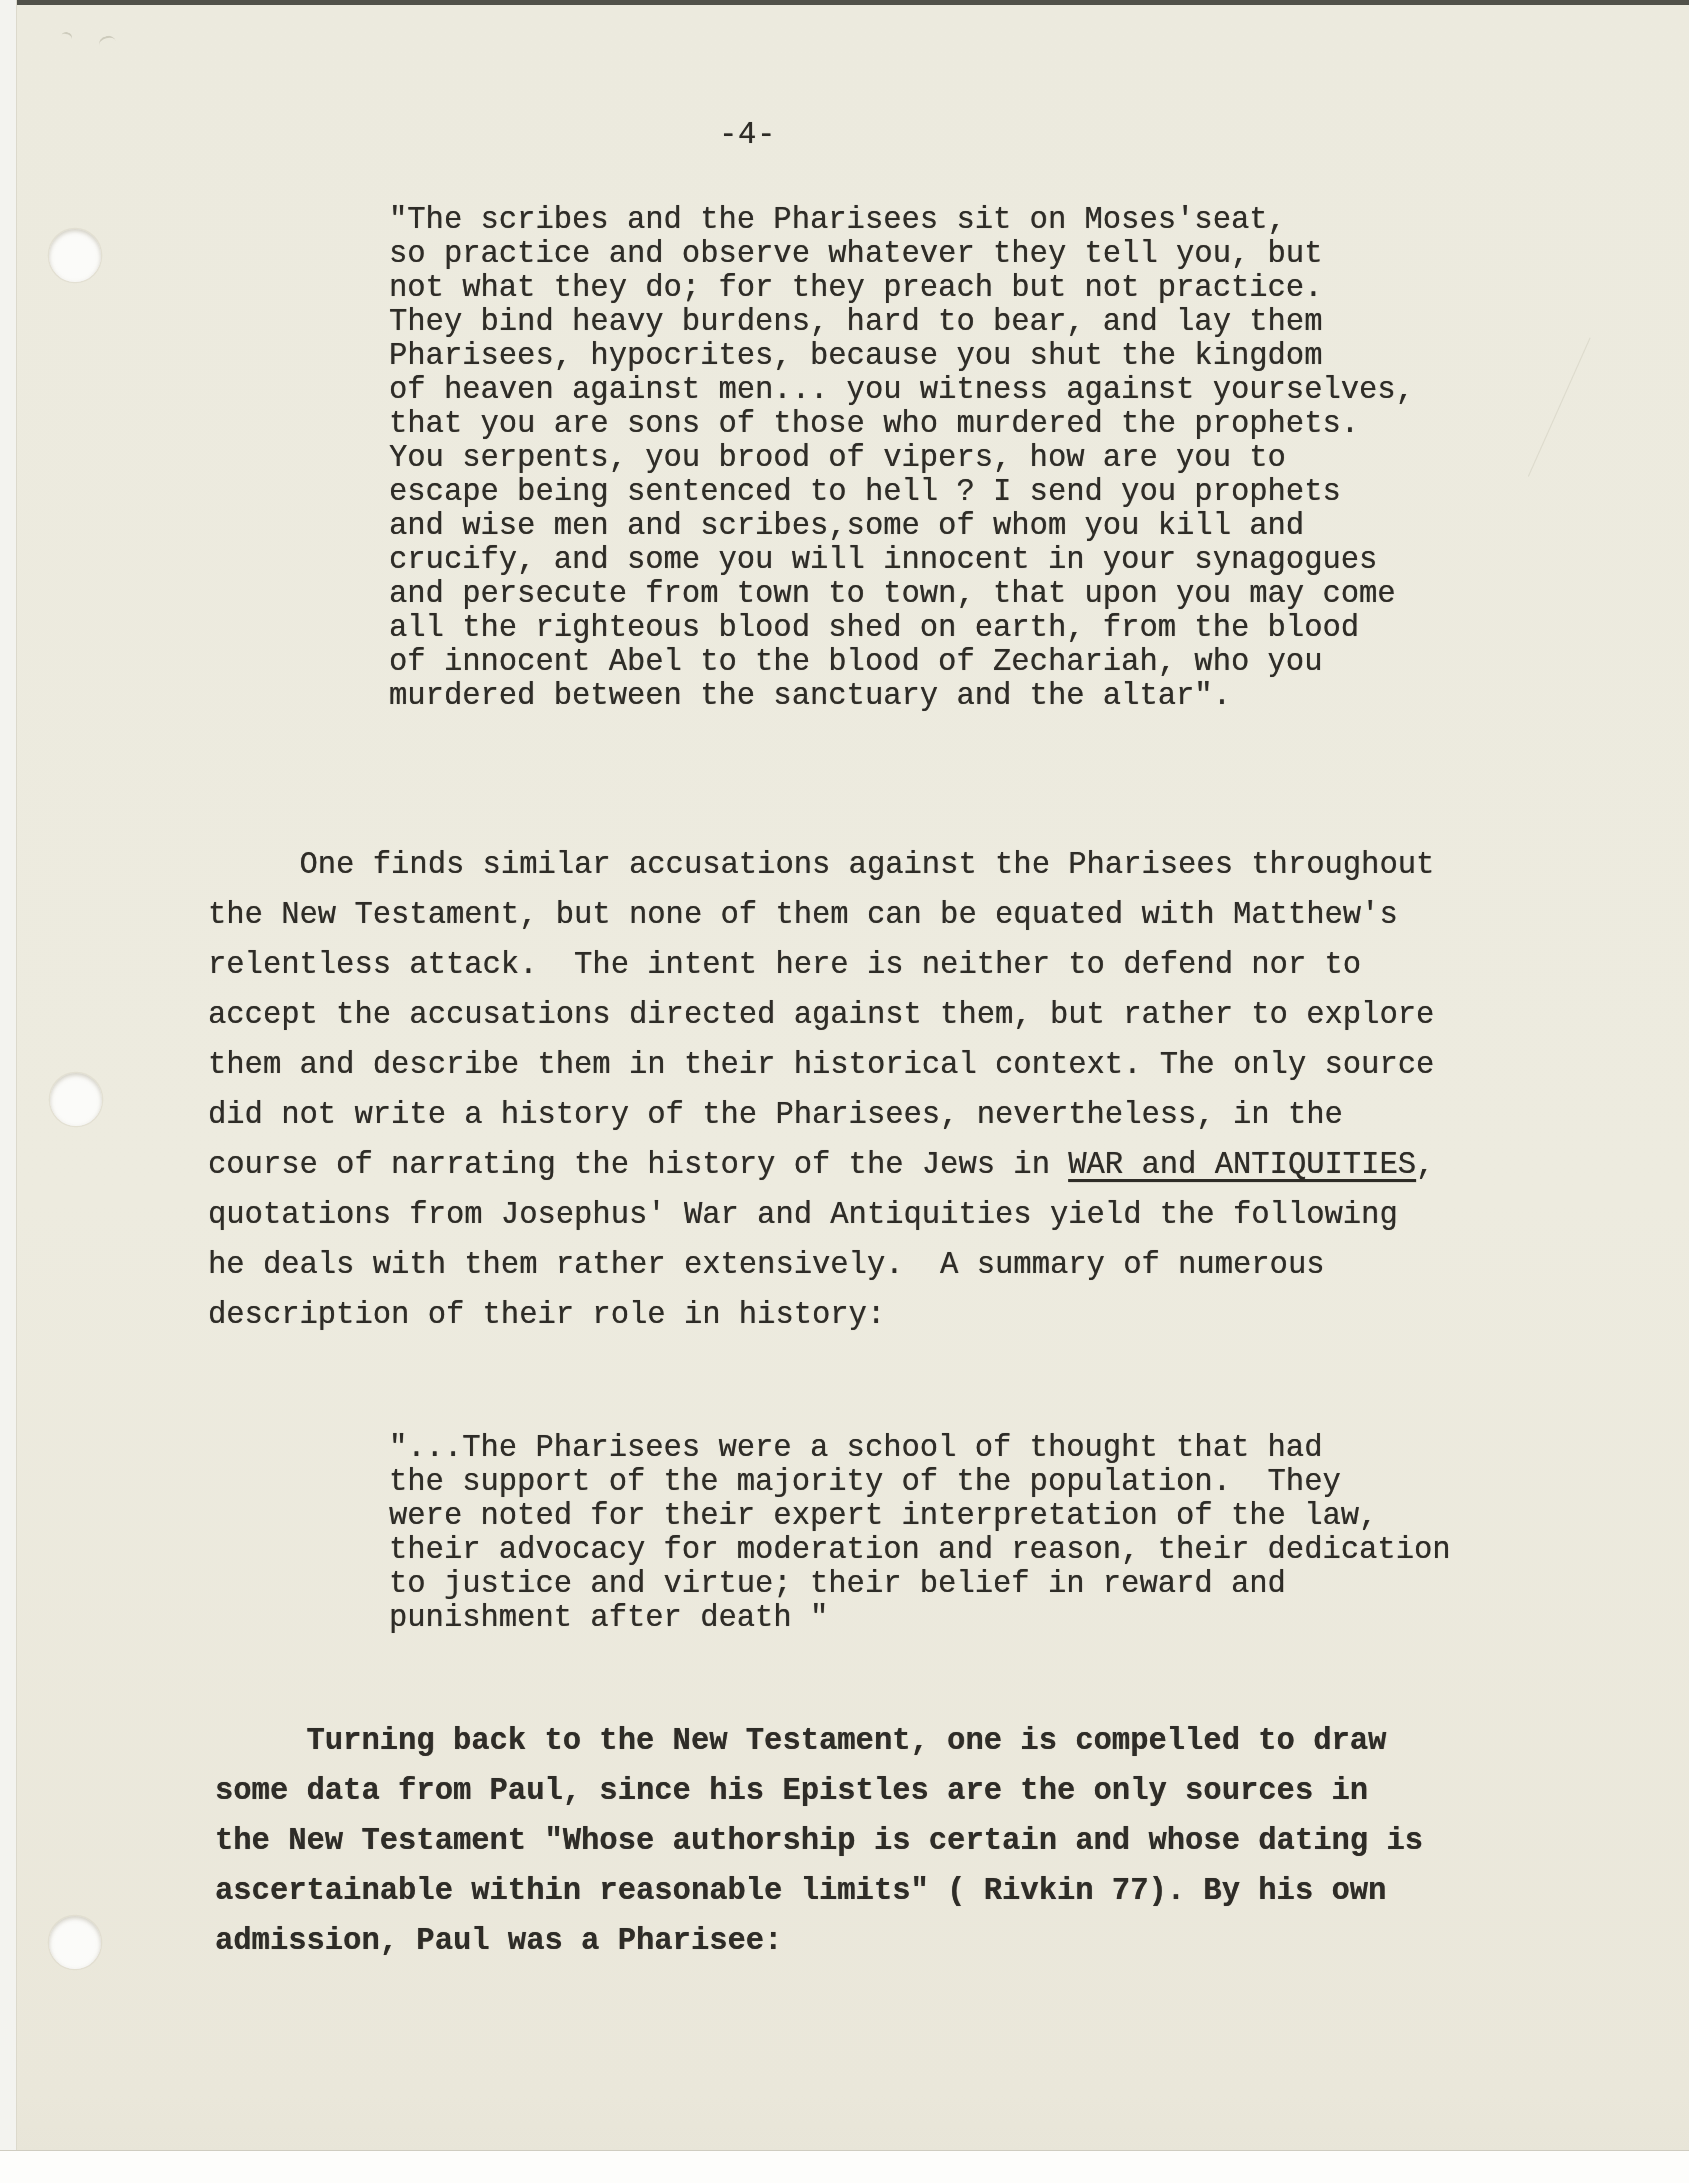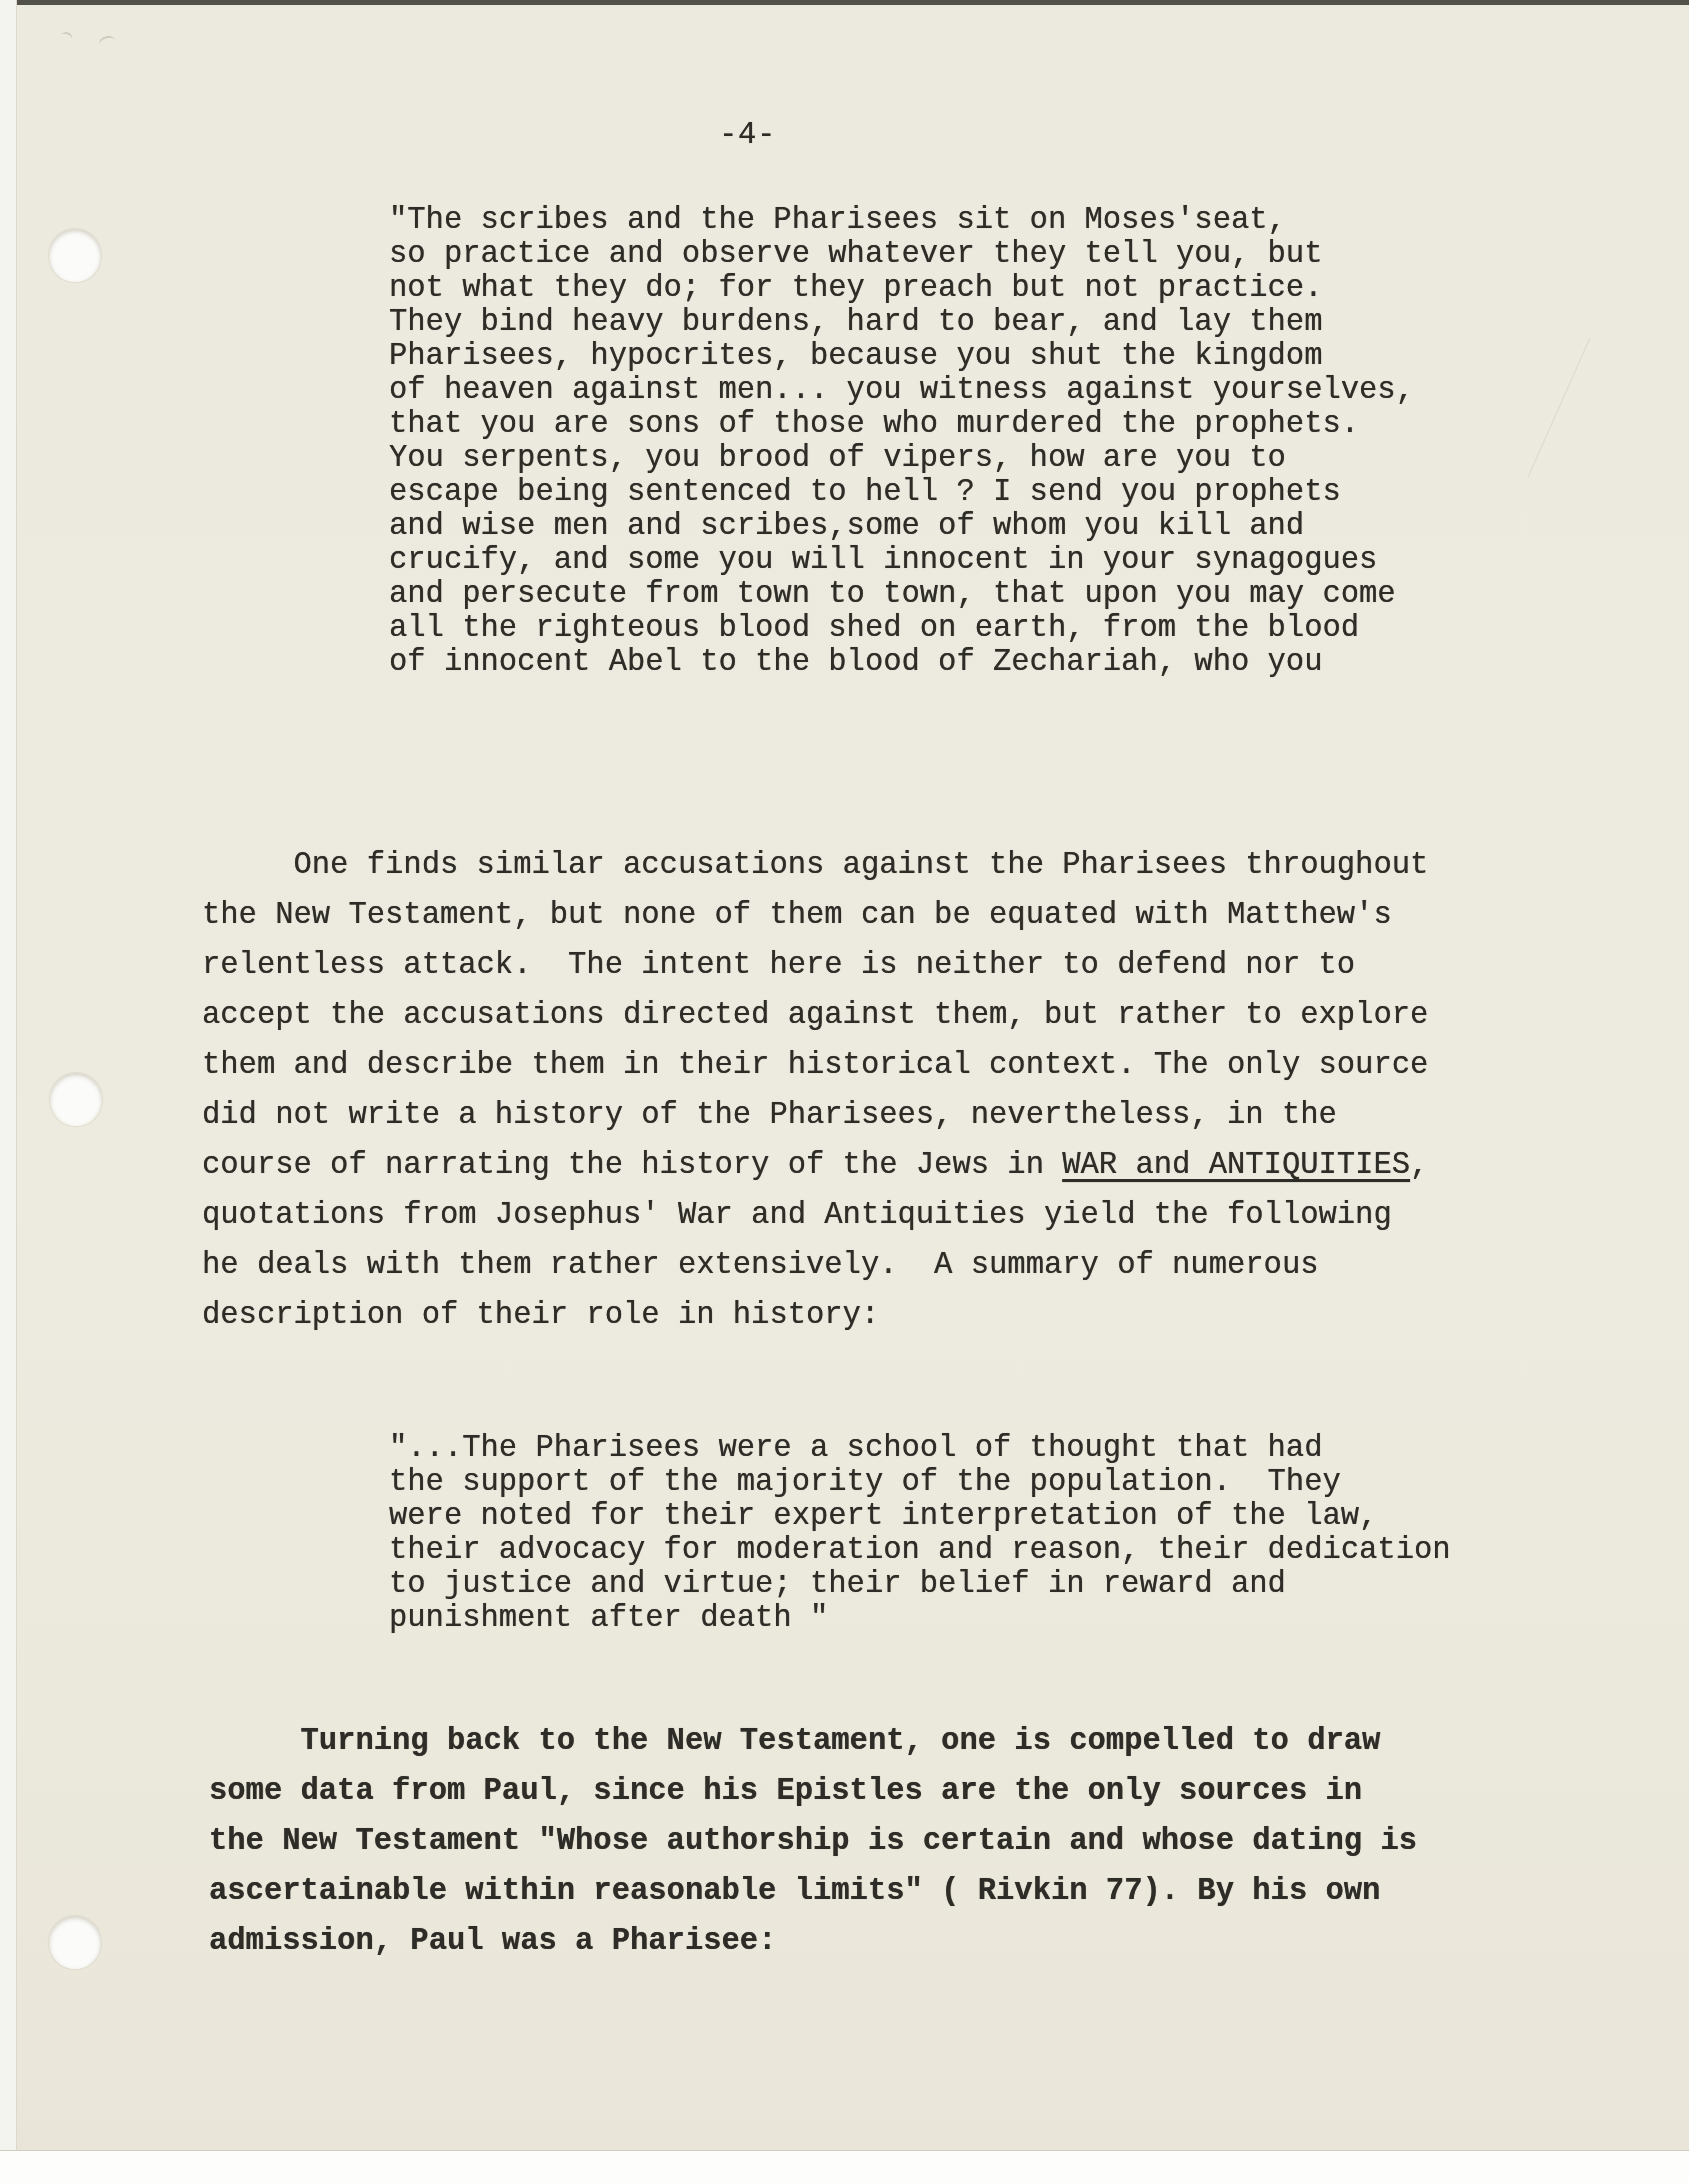--- a/index.html
+++ b/index.html
@@ -60,21 +60,21 @@
   }
 
   .txt {
     font-family: "Liberation Mono", "DejaVu Sans Mono", monospace;
     font-size: 30.5px;
     color: #2e2c27;
     text-shadow: 0 0 0.7px rgba(46,44,39,0.55), 0.3px 0.3px 0 rgba(46,44,39,0.35);
   }
   .line { white-space: pre; }
   .blockquote .line { line-height: 34px; }
-  .para .line { line-height: 50px; }
+  .para .line { line-height: 50px; margin-left: 6px; }
 
   .page-number { position: absolute; left: 719px; top: 118px; letter-spacing: 0.7px; }
   .q1 { position: absolute; left: 389px; top: 203px; }
   .p1 { position: absolute; left: 202px; top: 840px; }
   .q2 { position: absolute; left: 389px; top: 1431px; }
   .p2 { position: absolute; left: 209px; top: 1716px; font-weight: bold; }
 
   .underlined {
     text-decoration: underline;
     text-decoration-thickness: 2.6px;
@@ -109,20 +109,21 @@
     <div class="line">Pharisees, hypocrites, because you shut the kingdom</div>
     <div class="line">of heaven against men... you witness against yourselves,</div>
     <div class="line">that you are sons of those who murdered the prophets.</div>
     <div class="line">You serpents, you brood of vipers, how are you to</div>
     <div class="line">escape being sentenced to hell ? I send you prophets</div>
     <div class="line">and wise men and scribes,some of whom you kill and</div>
     <div class="line">crucify, and some you will innocent in your synagogues</div>
     <div class="line">and persecute from town to town, that upon you may come</div>
     <div class="line">all the righteous blood shed on earth, from the blood</div>
     <div class="line">of innocent Abel to the blood of Zechariah, who you</div>
+    <div class="line">murdered between the sanctuary and the altar".</div>
   </div>
 
   <div class="para p1 txt">
     <div class="line">     One finds similar accusations against the Pharisees throughout</div>
     <div class="line">the New Testament, but none of them can be equated with Matthew's</div>
     <div class="line">relentless attack.  The intent here is neither to defend nor to</div>
     <div class="line">accept the accusations directed against them, but rather to explore</div>
     <div class="line">them and describe them in their historical context. The only source</div>
     <div class="line">did not write a history of the Pharisees, nevertheless, in the</div>
     <div class="line"><span>course of narrating the history of the Jews in </span><span class="underlined">WAR and ANTIQUITIES</span><span>,</span></div>

